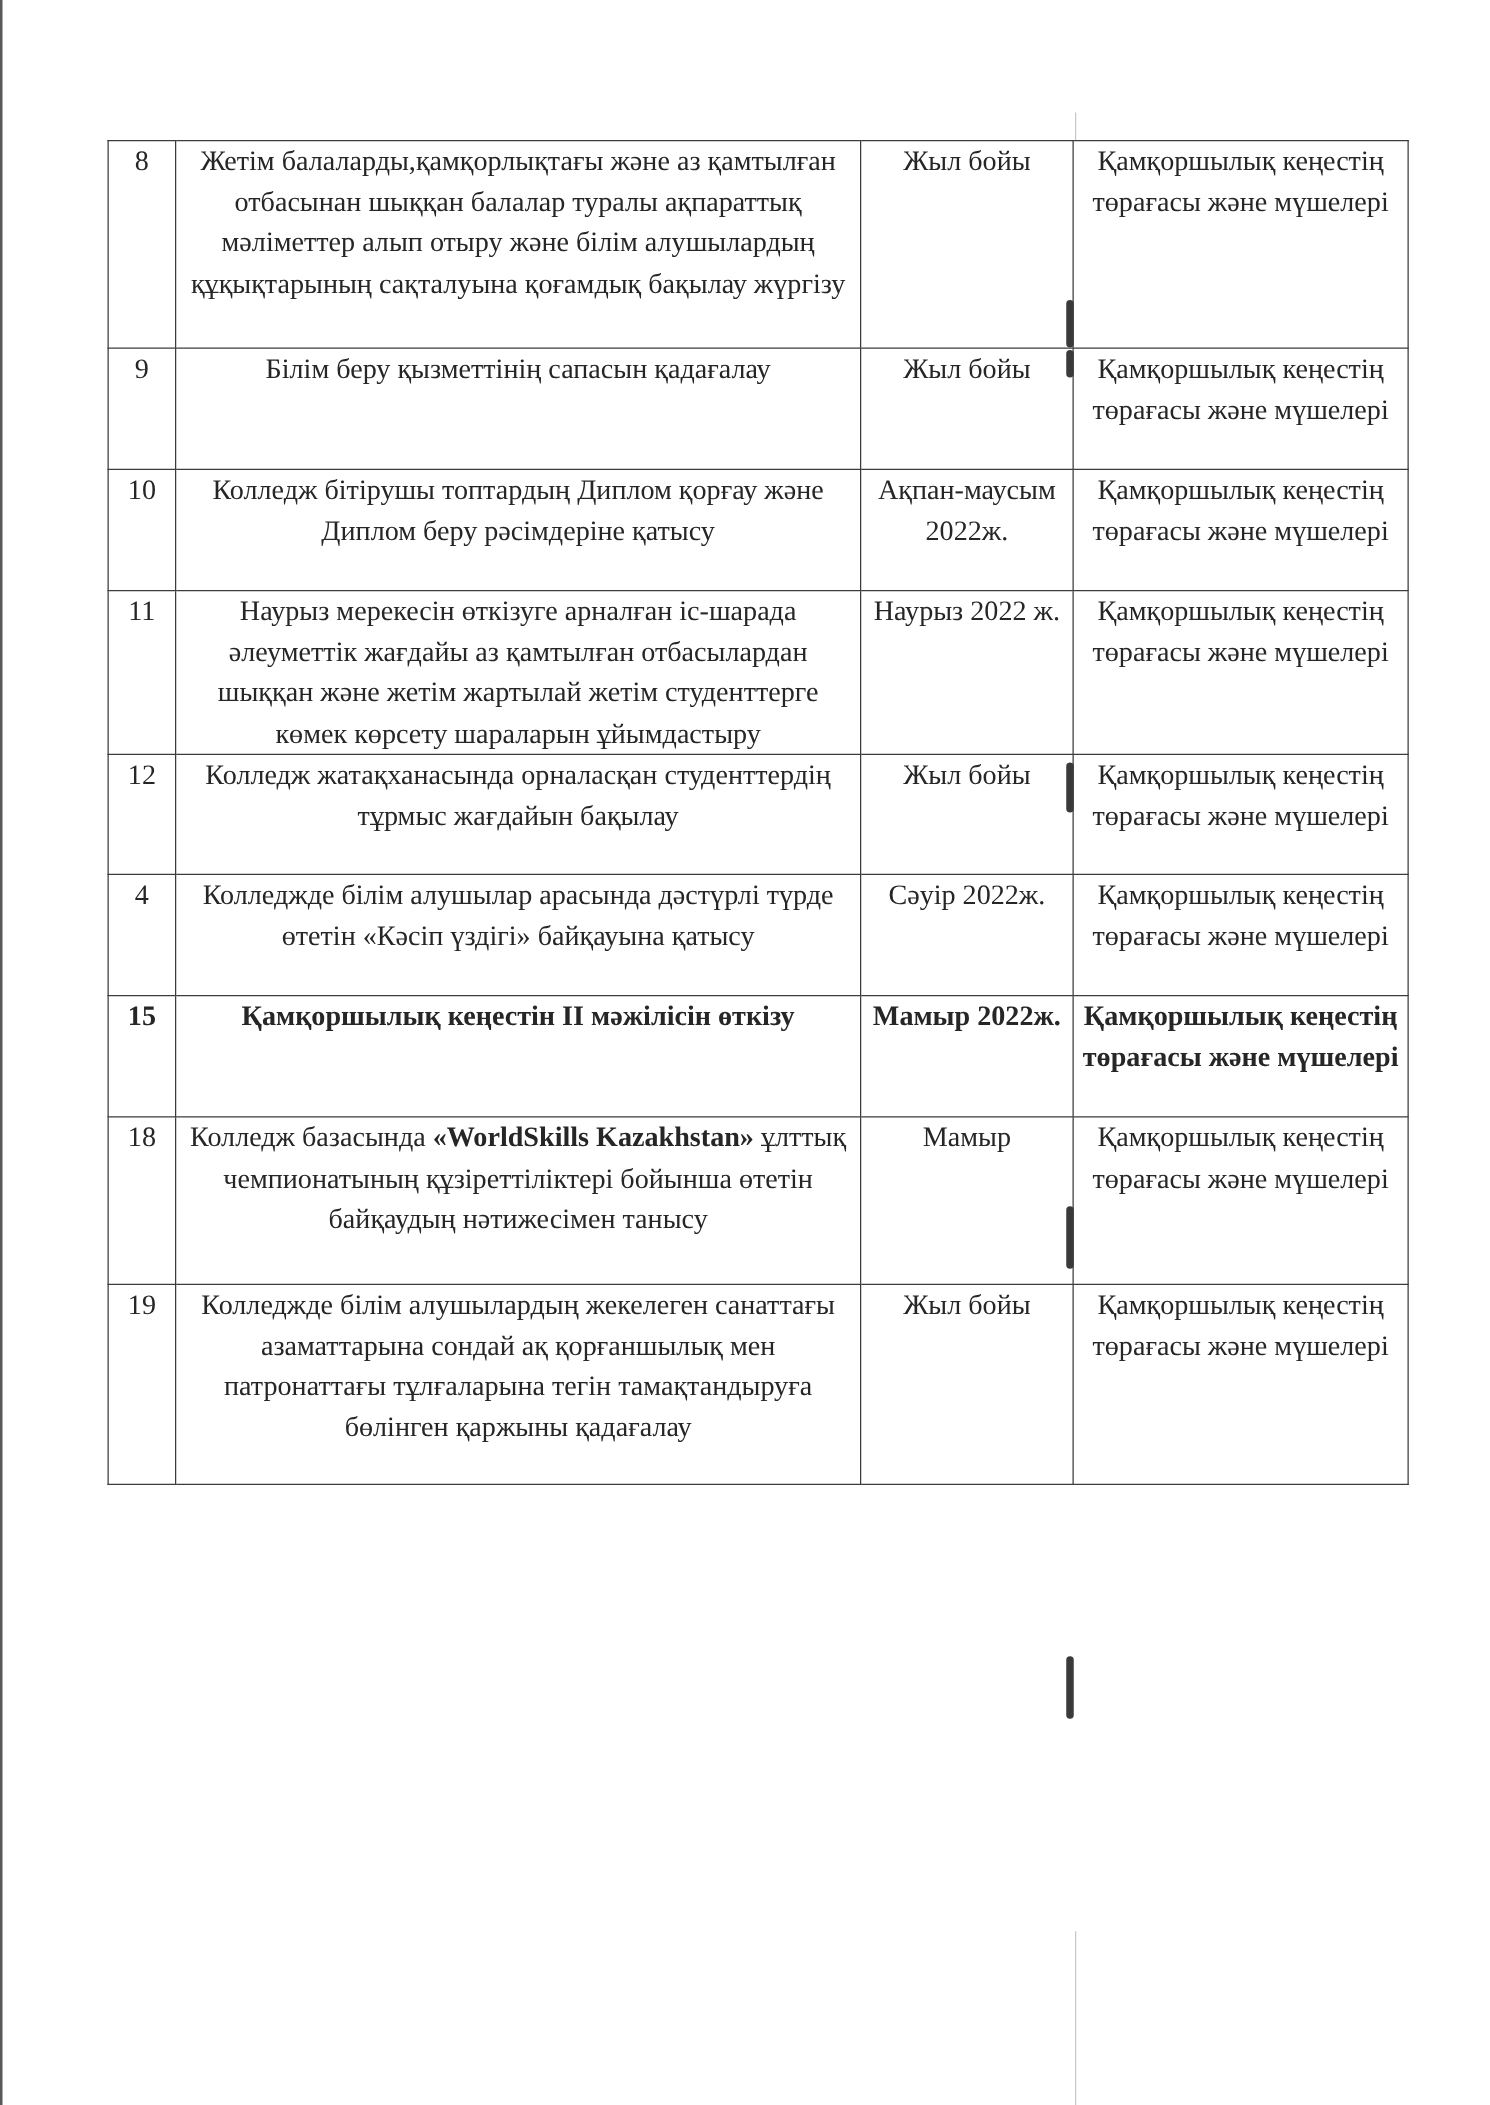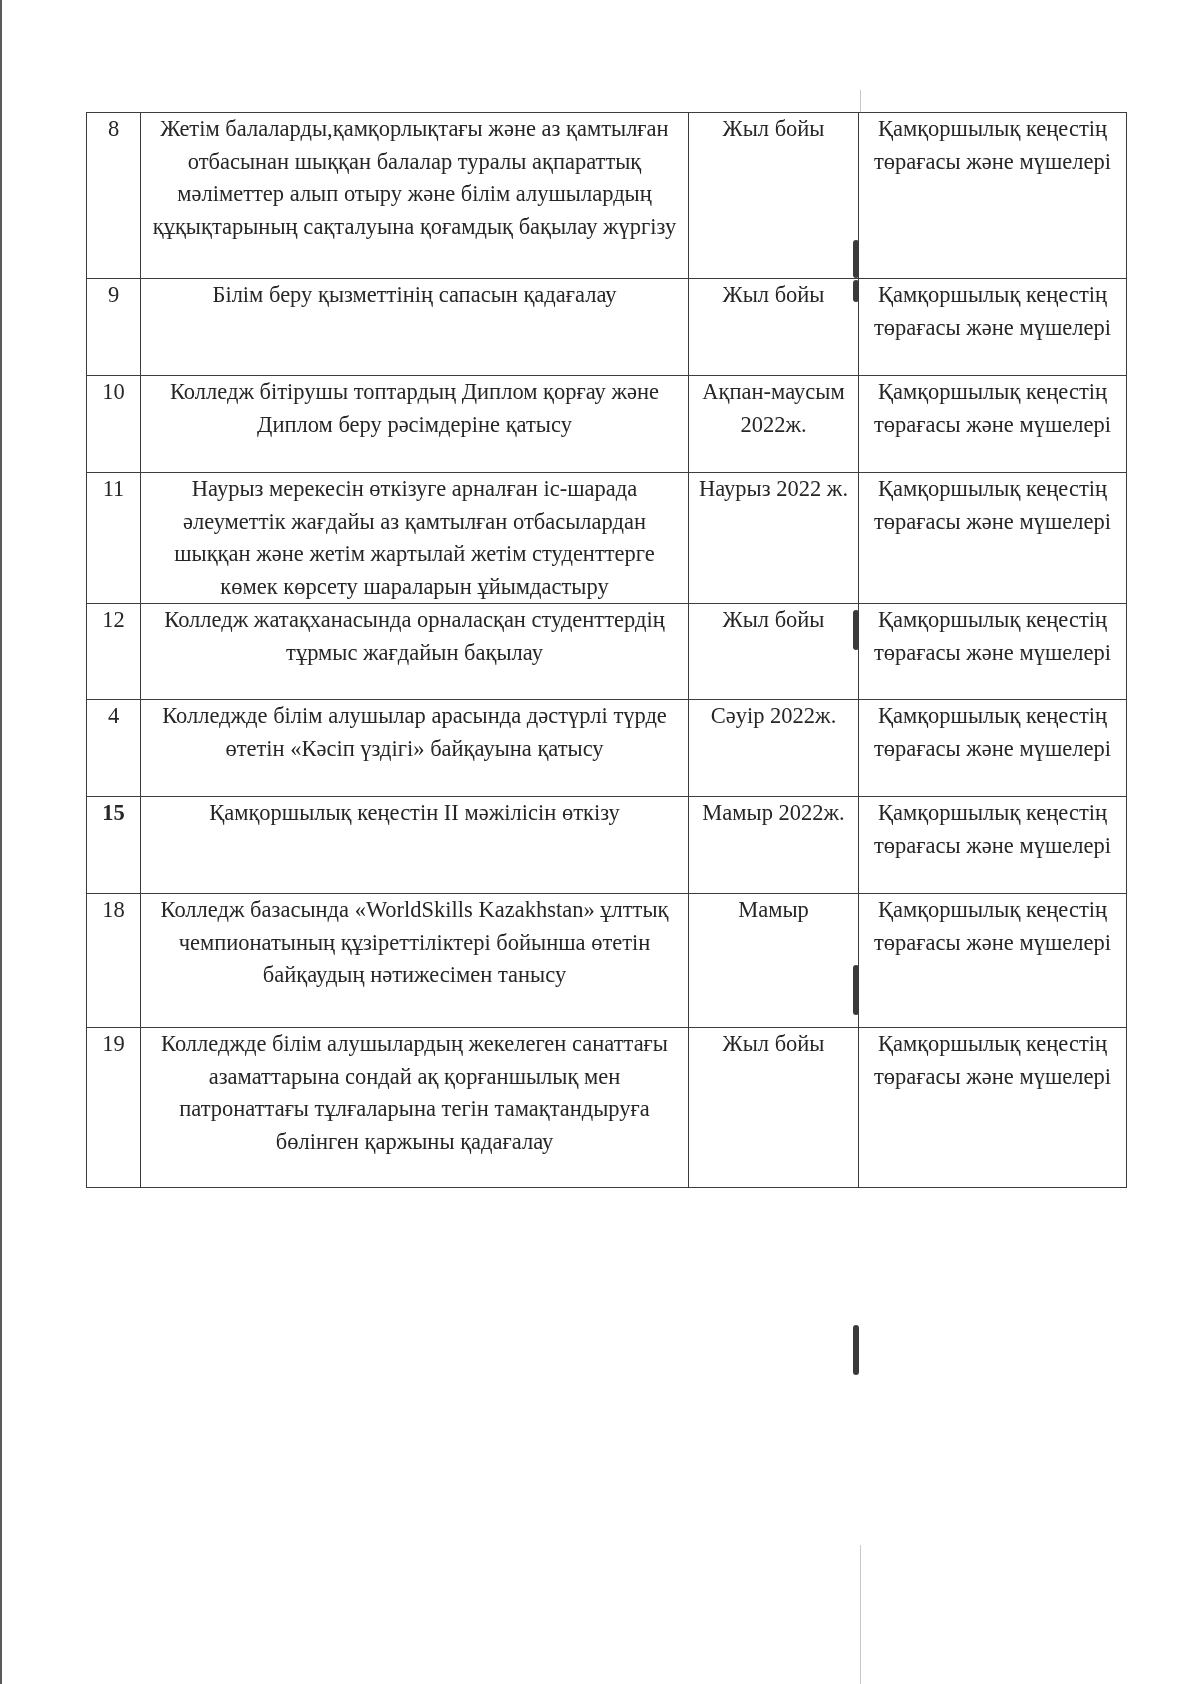--- a/index.html
+++ b/index.html
@@ -43,22 +43,22 @@
       text-align: center;
       font-size: 22.5px;
       line-height: 32.5px;
       padding: 0 6px;
     }
     col.c-num { width: 54px; }
     col.c-task { width: 548px; }
     col.c-date { width: 170px; }
     col.c-resp { width: 268px; }
     td.num { text-align: center; padding-top: 0; }
-    tr.bold td { font-weight: normal; }
-    .b { font-weight: normal; }
+    tr.bold td { font-weight: bold; }
+    .b { font-weight: bold; }
     .staple {
       position: absolute;
       width: 6px;
       background: #3a3a3a;
       border-radius: 3px;
     }
   </style>
 </head>
 <body>
 

